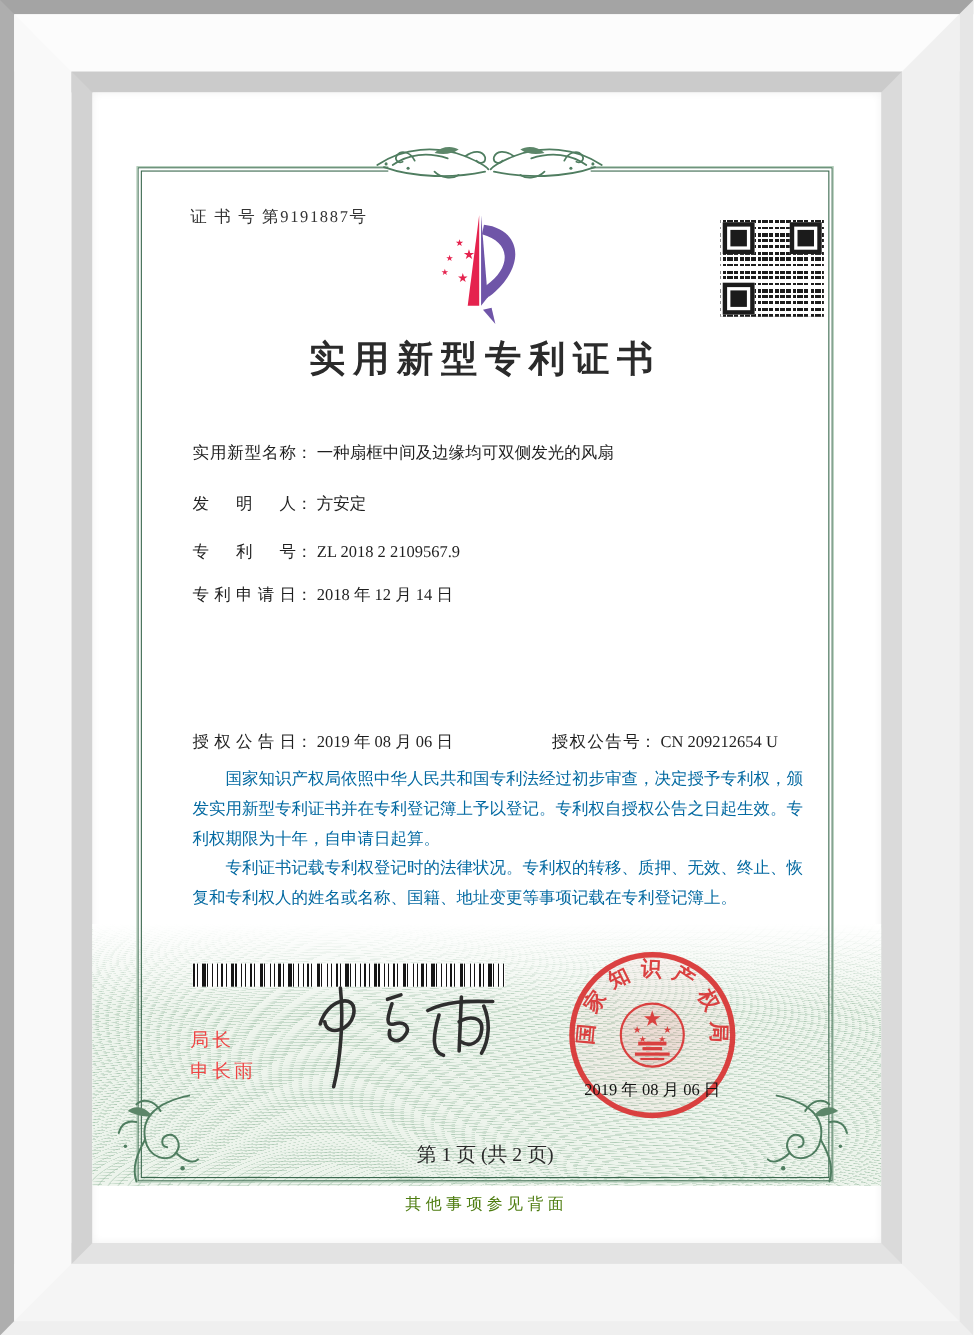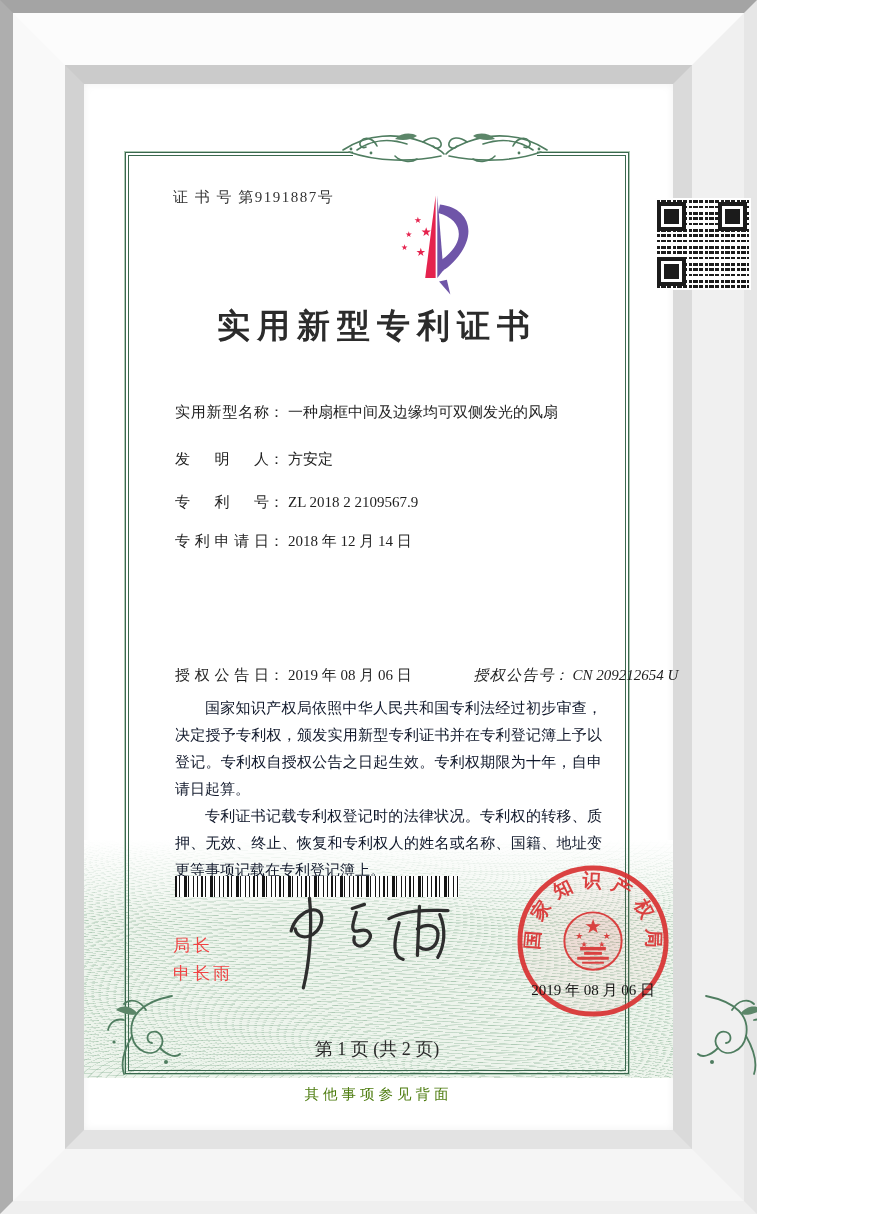--- a/index.html
+++ b/index.html
@@ -1,16 +1,16 @@
 <!DOCTYPE html>
 <html><head>
 <meta charset="utf-8">
 <style>
   html,body{margin:0;padding:0;background:#ffffff;}
-  #stage{position:relative;width:757px;height:1214px;overflow:hidden;background:#fff;
+  #stage{position:relative;width:885px;height:1214px;overflow:hidden;background:#fff;
          font-family:"Liberation Serif","DejaVu Serif",serif;color:#222;}
   
   #frame-bevel{position:absolute;inset:0;border:13px solid;
     border-color:#a4a4a4 #e6e6e6 #efefef #aeaeae;}
   #frame-face{position:absolute;inset:13px;border:52px solid;
     border-color:#fcfcfc #f0f0f0 #f5f5f5 #f9f9f9;}
   #frame-lip{position:absolute;inset:65px;border:19px solid;
     border-color:#cbcbcb #dadada #e3e3e3 #d2d2d2;}
   
   #paper{position:absolute;inset:84px;background:#fff;box-shadow:inset 0 0 8px rgba(0,0,0,.06);}
@@ -38,24 +38,24 @@
       repeating-linear-gradient(0deg,#1c1c1c 0 3px,#fff 3px 5px,#1c1c1c 5px 8px,#fff 8px 12px,#1c1c1c 12px 14px,#fff 14px 17px);}
   #qr .finder{position:absolute;width:21px;height:21px;border:4px solid #1b1b1b;background:#fff;z-index:2;}
   #qr .f-tl{left:4px;top:4px;} #qr .f-tr{right:4px;top:4px;} #qr .f-bl{left:4px;bottom:4px;}
   #qr .finder::after{content:'';position:absolute;inset:3px;background:#1b1b1b;}
   
   .title{position:absolute;left:41px;right:44px;top:220px;z-index:4;text-align:center;
     font-size:33px;font-weight:600;letter-spacing:7px;color:#2b2b2b;}
   .frow{position:absolute;left:91px;right:60px;z-index:4;font-size:15px;line-height:20px;color:#1f1f1f;white-space:nowrap;}
   .flabel{display:inline-block;width:94px;text-align:justify;text-align-last:justify;vertical-align:top;}
   .fcolon{display:inline-block;margin-right:4px;}
-  .grant-no{display:inline-block;margin-left:58px;font-style:italic;}
+  .grant-no{display:inline-block;margin-left:86px;}
   
   #paras{position:absolute;left:91px;right:71px;top:612px;z-index:4;font-size:15px;line-height:27px;
-    text-align:justify;color:#0f172a;font-family:Liberation Mono, monospace;}
+    text-align:justify;color:#0369a1;}
   #paras p{margin:0;text-indent:2em;}
   
   #barcode{position:absolute;left:91px;top:792px;width:284px;height:21px;z-index:4;
     background:repeating-linear-gradient(90deg,
       #151515 0 2px,#fff 2px 4px,#151515 4px 5px,#fff 5px 9px,#151515 9px 12px,#fff 12px 13px,
       #151515 13px 14px,#fff 14px 18px,#151515 18px 19px,#fff 19px 22px,#151515 22px 23px,#fff 23px 26px);}
   .signer{position:absolute;left:89px;z-index:4;font-size:17px;letter-spacing:3px;color:#ef4444;}
   #signer-title{top:850px;} #signer-name{top:878px;}
   #signature{position:absolute;left:175px;top:798px;width:215px;height:112px;z-index:5;}
   #seal{position:absolute;left:430px;top:778px;width:158px;height:158px;z-index:5;opacity:.93;}

